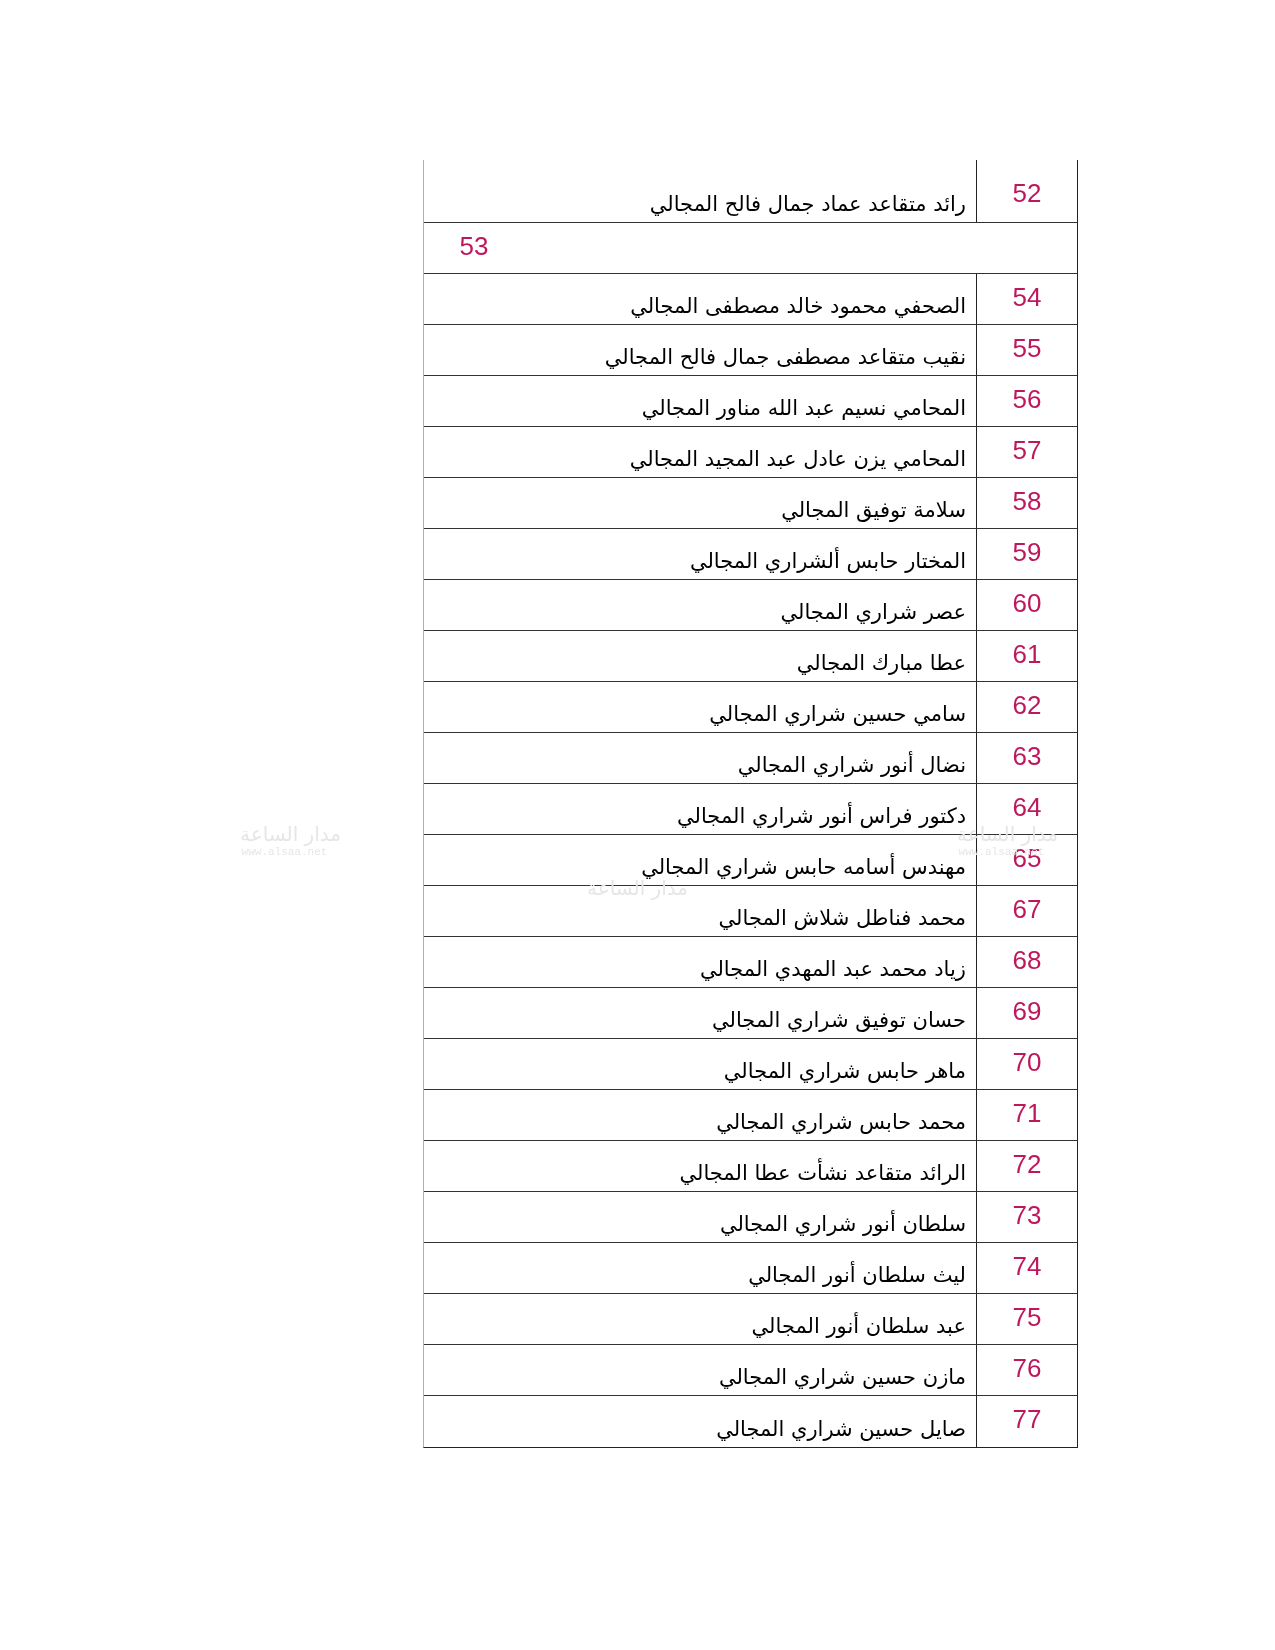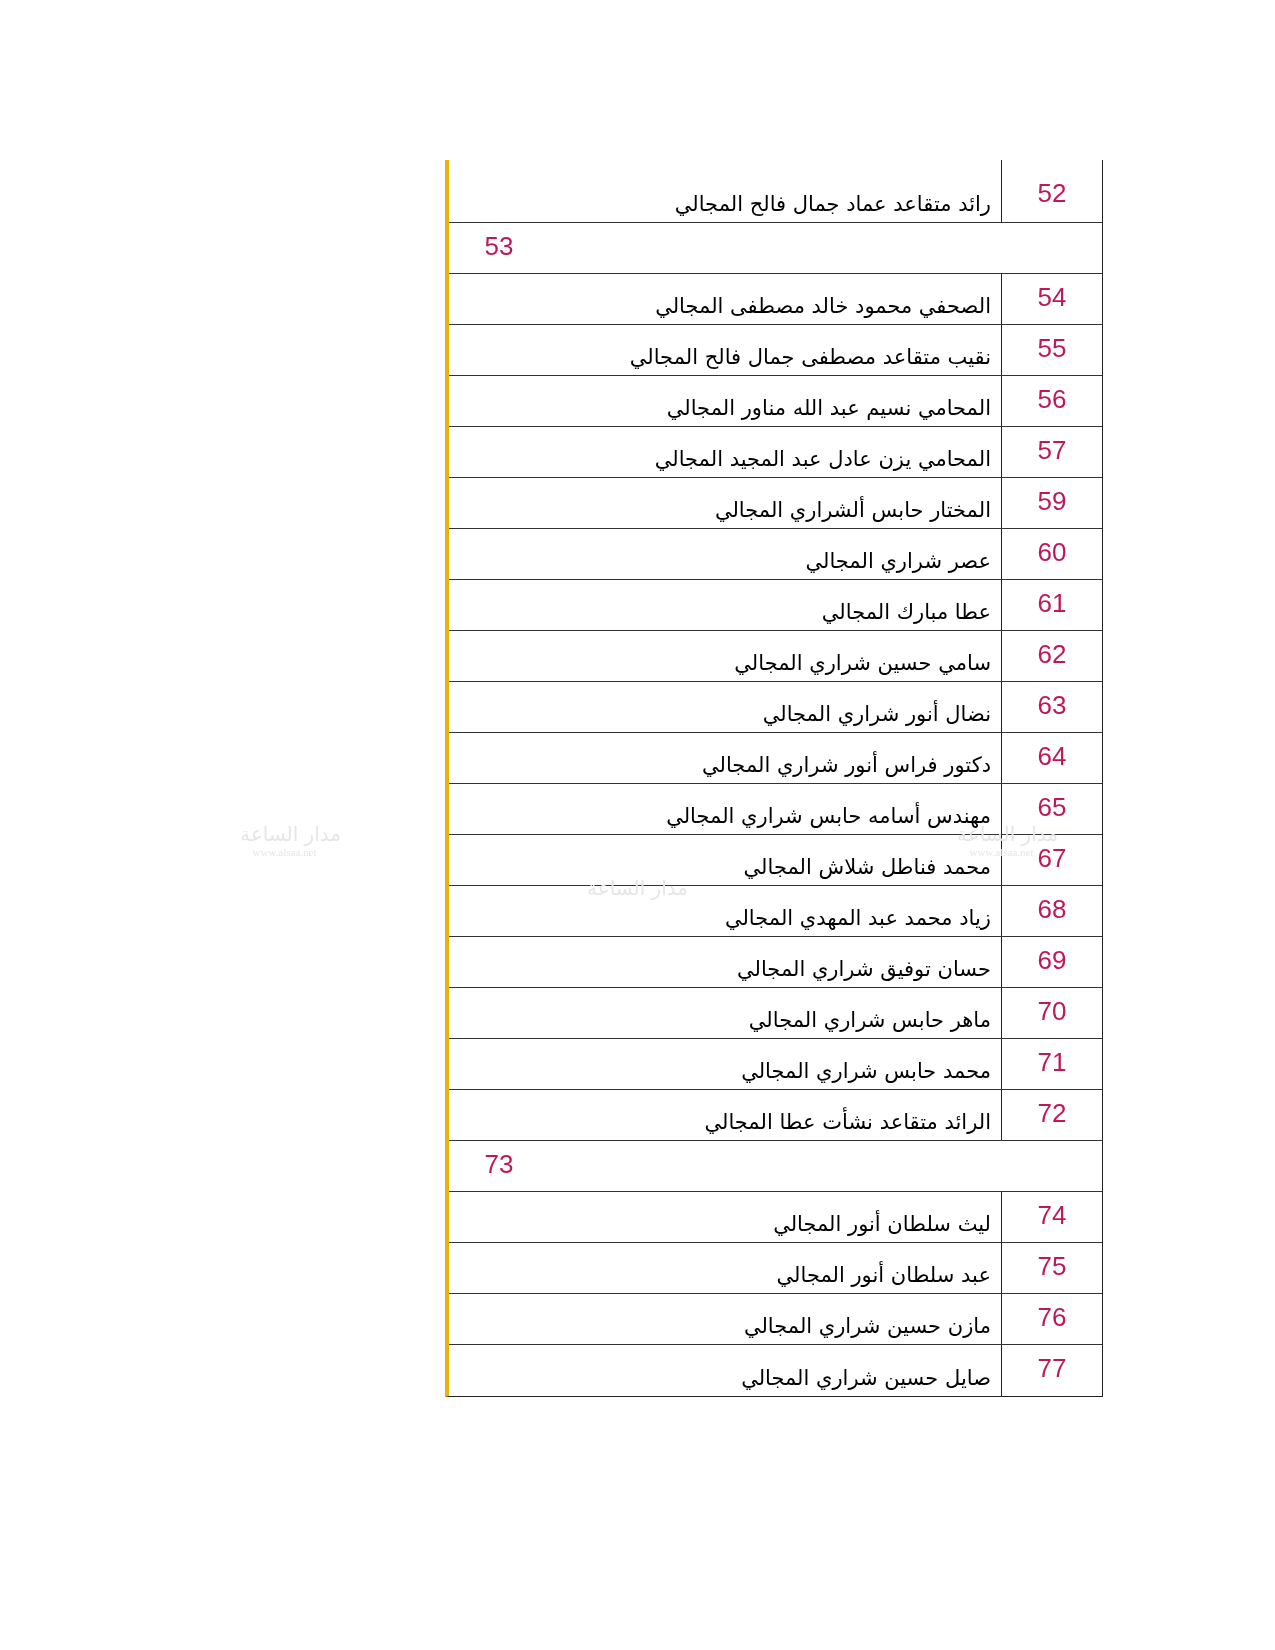--- a/index.html
+++ b/index.html
@@ -1,37 +1,37 @@
 <!DOCTYPE html>
 <html><head>
 <meta charset="utf-8">
 <style>
   html, body { margin:0; padding:0; background:#ffffff; }
   body { width:1275px; height:1650px; position:relative; overflow:hidden; font-family:"DejaVu Sans", sans-serif; }
   .table {
-    position:absolute; left:445px; top:160px; width:653px;
-    border-left:4px solid #eab308; border-right:1px solid #222; border-bottom:1px solid #222;
+    position:absolute; left:423px; top:160px; width:653px;
+    border-left:1px solid #eab308; border-right:1px solid #222; border-bottom:1px solid #222;
   }
   .row { display:flex; height:51px; border-bottom:1px solid #333; box-sizing:border-box; }
   .row:first-child { height:63px; }
   .row:last-child { border-bottom:none; }
   .name {
     flex:1; direction:rtl; text-align:right; padding-right:10px; box-sizing:border-box;
     font-size:21px; color:#000; display:flex; align-items:flex-end; padding-bottom:6px;
     border-right:1px solid #222; unicode-bidi:plaintext;
   }
   .num {
     width:100px; font-family:"Liberation Sans", sans-serif; font-size:26px; color:#be185d;
     display:flex; align-items:flex-start; justify-content:center; padding-top:8px; box-sizing:border-box;
   }
   .row:first-child .num { padding-top:18px; }
   .row:first-child .name { padding-bottom:6px; }
   .wm { position:absolute; color:#e6e6e6; font-family:"DejaVu Sans", sans-serif; pointer-events:none; }
   .wm .ar { font-size:20px; display:block; text-align:center;margin-left:12px; }
-  .wm .url { font-size:11px; display:block; text-align:center; font-family:Liberation Serif, serif; }
+  .wm .url { font-size:11px; display:block; text-align:center; font-family:Liberation Mono, monospace; }
 </style>
 </head>
 <body>
 
 <div class="table">
   <div class="row">
       <div class="name">رائد متقاعد عماد جمال فالح المجالي</div>
       <div class="num">52</div>
     </div>
   <div class="row">
@@ -45,20 +45,24 @@
       <div class="name">نقيب متقاعد مصطفى جمال فالح المجالي</div>
       <div class="num">55</div>
     </div>
   <div class="row">
       <div class="name">المحامي نسيم عبد الله مناور المجالي</div>
       <div class="num">56</div>
     </div>
   <div class="row">
       <div class="name">المحامي يزن عادل عبد المجيد المجالي</div>
       <div class="num">57</div>
+    </div>
+  <div class="row">
+      <div class="name">سلامة توفيق المجالي</div>
+      <div class="num">58</div>
     </div>
   <div class="row">
       <div class="name">المختار حابس ألشراري المجالي</div>
       <div class="num">59</div>
     </div>
   <div class="row">
       <div class="name">عصر شراري المجالي</div>
       <div class="num">60</div>
     </div>
   <div class="row">
@@ -99,20 +103,21 @@
     </div>
   <div class="row">
       <div class="name">محمد حابس شراري المجالي</div>
       <div class="num">71</div>
     </div>
   <div class="row">
       <div class="name">الرائد متقاعد نشأت عطا المجالي</div>
       <div class="num">72</div>
     </div>
   <div class="row">
+      <div class="name">سلطان أنور شراري المجالي</div>
       <div class="num">73</div>
     </div>
   <div class="row">
       <div class="name">ليث سلطان أنور المجالي</div>
       <div class="num">74</div>
     </div>
   <div class="row">
       <div class="name">عبد سلطان أنور المجالي</div>
       <div class="num">75</div>
     </div>

